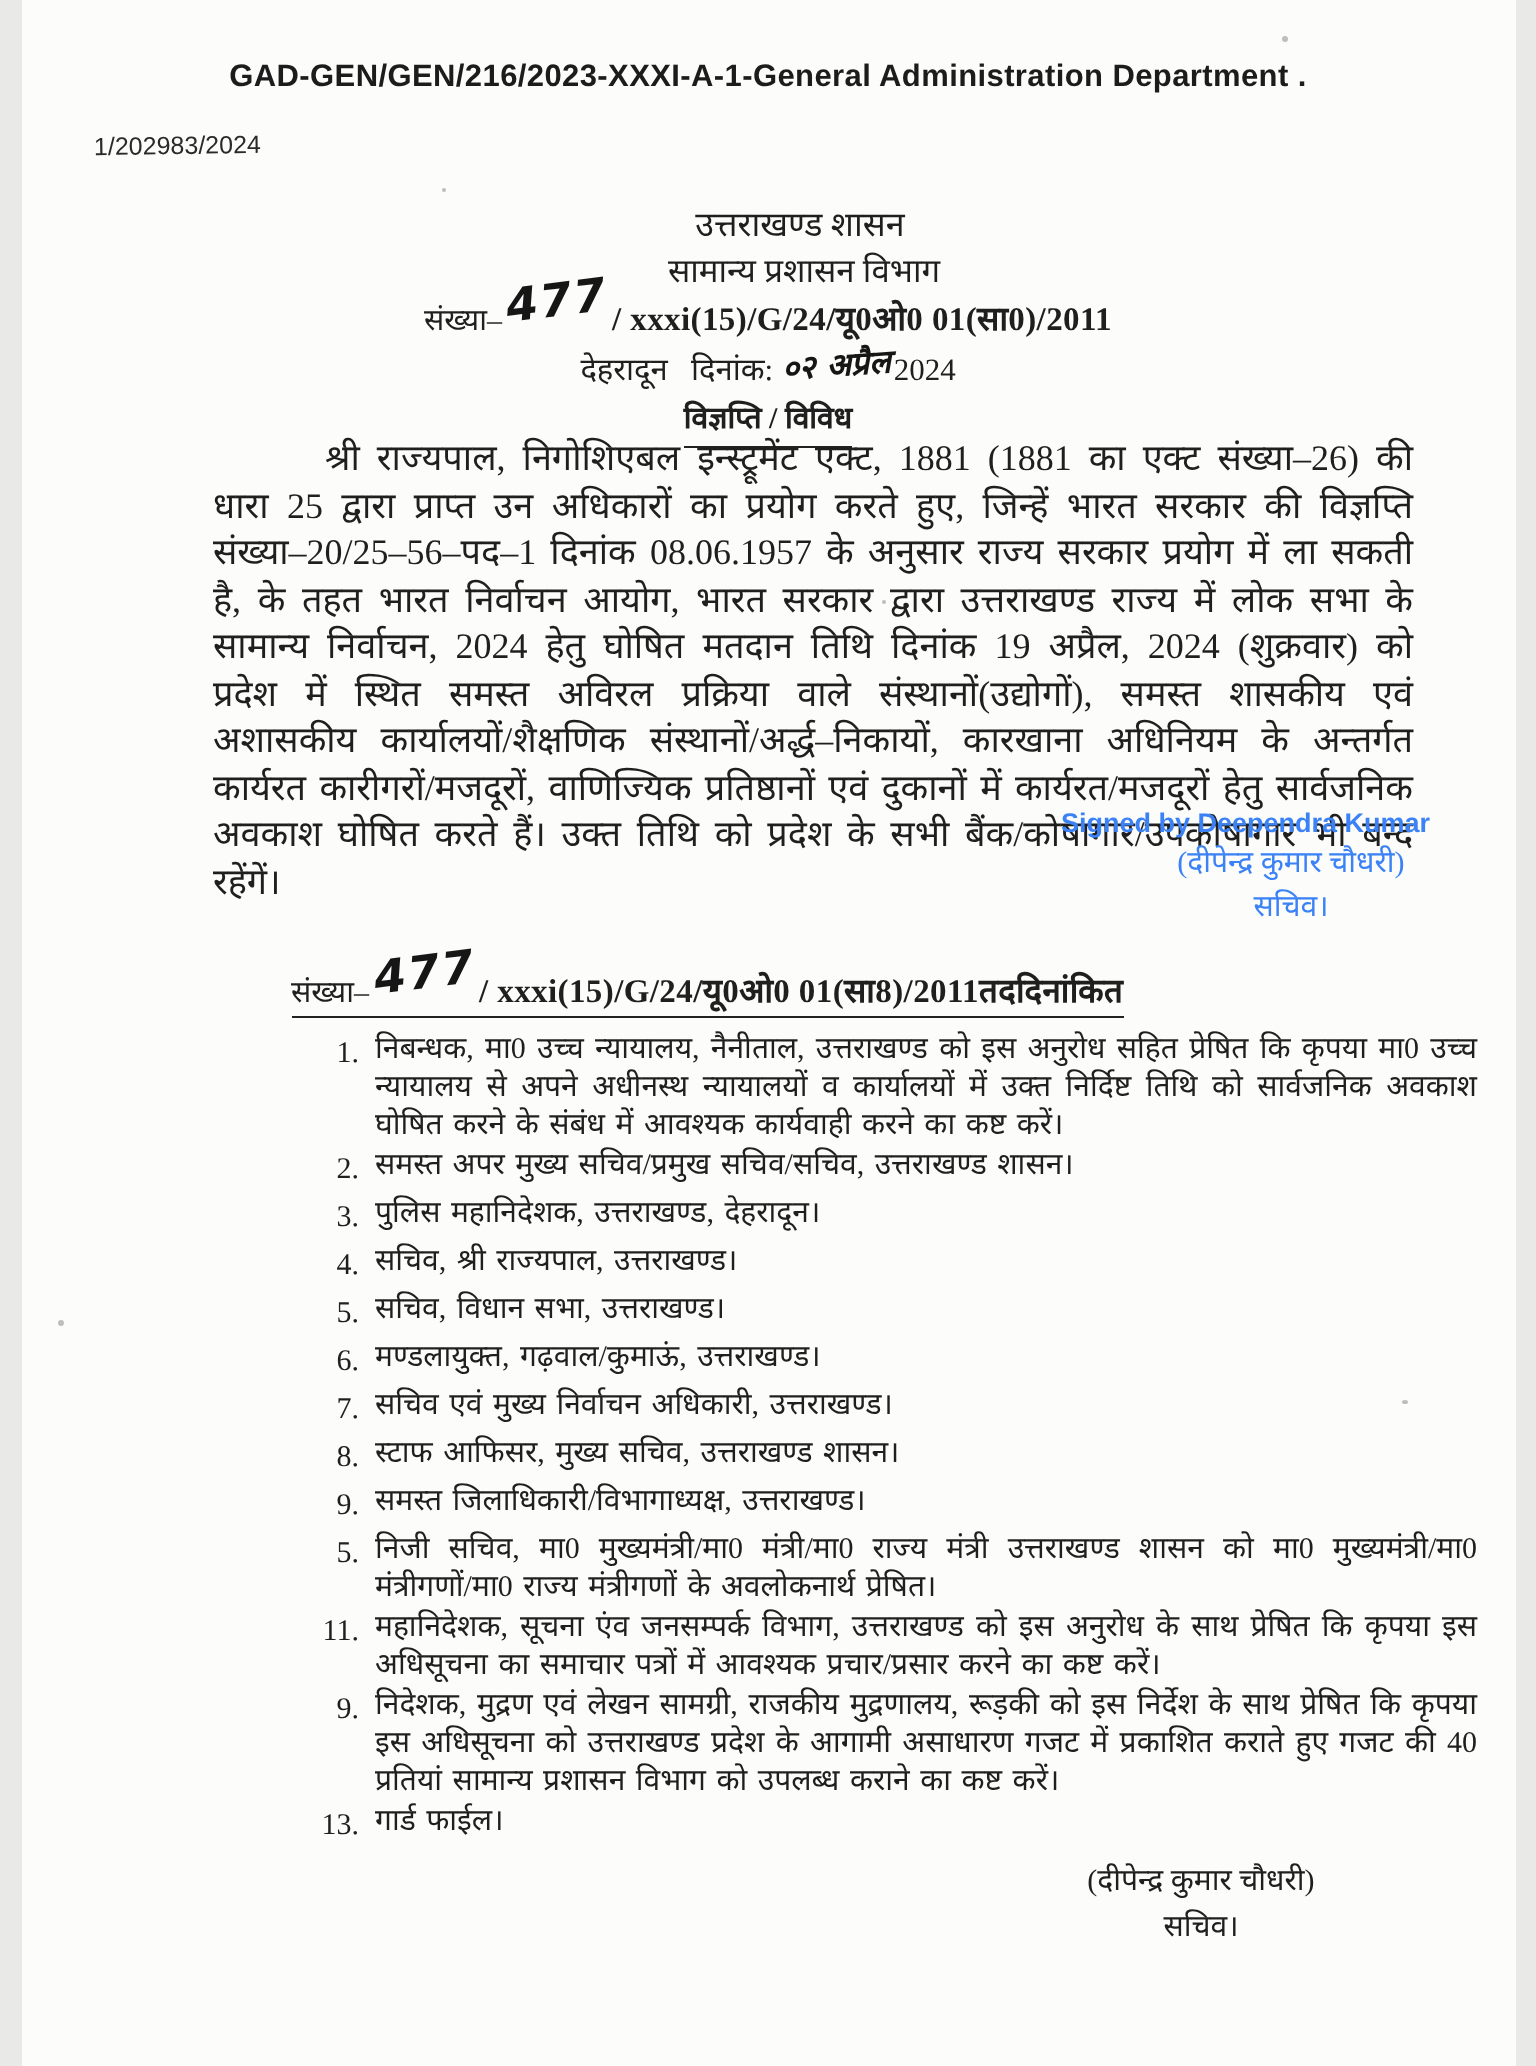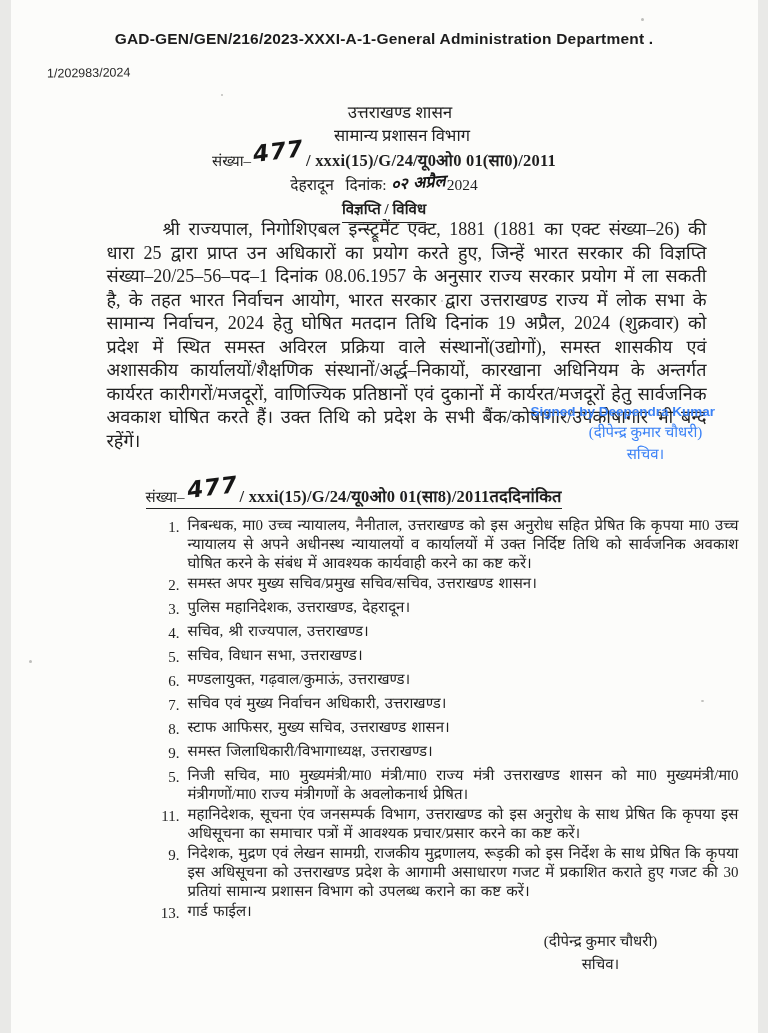--- a/index.html
+++ b/index.html
@@ -170,21 +170,21 @@
       <div class="li">
           <span class="num">5.</span>
           <div class="litext">निजी सचिव, मा0 मुख्यमंत्री/मा0 मंत्री/मा0 राज्य मंत्री उत्तराखण्ड शासन को मा0 मुख्यमंत्री/मा0 मंत्रीगणों/मा0 राज्य मंत्रीगणों के अवलोकनार्थ प्रेषित।</div>
         </div>
       <div class="li">
           <span class="num">11.</span>
           <div class="litext">महानिदेशक, सूचना एंव जनसम्पर्क विभाग, उत्तराखण्ड को इस अनुरोध के साथ प्रेषित कि कृपया इस अधिसूचना का समाचार पत्रों में आवश्यक प्रचार/प्रसार करने का कष्ट करें।</div>
         </div>
       <div class="li">
           <span class="num">9.</span>
-          <div class="litext">निदेशक, मुद्रण एवं लेखन सामग्री, राजकीय मुद्रणालय, रूड़की को इस निर्देश के साथ प्रेषित कि कृपया इस अधिसूचना को उत्तराखण्ड प्रदेश के आगामी असाधारण गजट में प्रकाशित कराते हुए गजट की 30 प्रतियां सामान्य प्रशासन विभाग को उपलब्ध कराने का कष्ट करें।</div>
+          <div class="litext">निदेशक, मुद्रण एवं लेखन सामग्री, राजकीय मुद्रणालय, रूड़की को इस निर्देश के साथ प्रेषित कि कृपया इस अधिसूचना को उत्तराखण्ड प्रदेश के आगामी असाधारण गजट में प्रकाशित कराते हुए गजट की 40 प्रतियां सामान्य प्रशासन विभाग को उपलब्ध कराने का कष्ट करें।</div>
         </div>
       <div class="li">
           <span class="num">13.</span>
           <div class="litext">गार्ड फाईल।</div>
         </div>
     </div>
   </div>
 
   <div class="bottom-sign">
     <div>(दीपेन्द्र कुमार चौधरी)</div>

